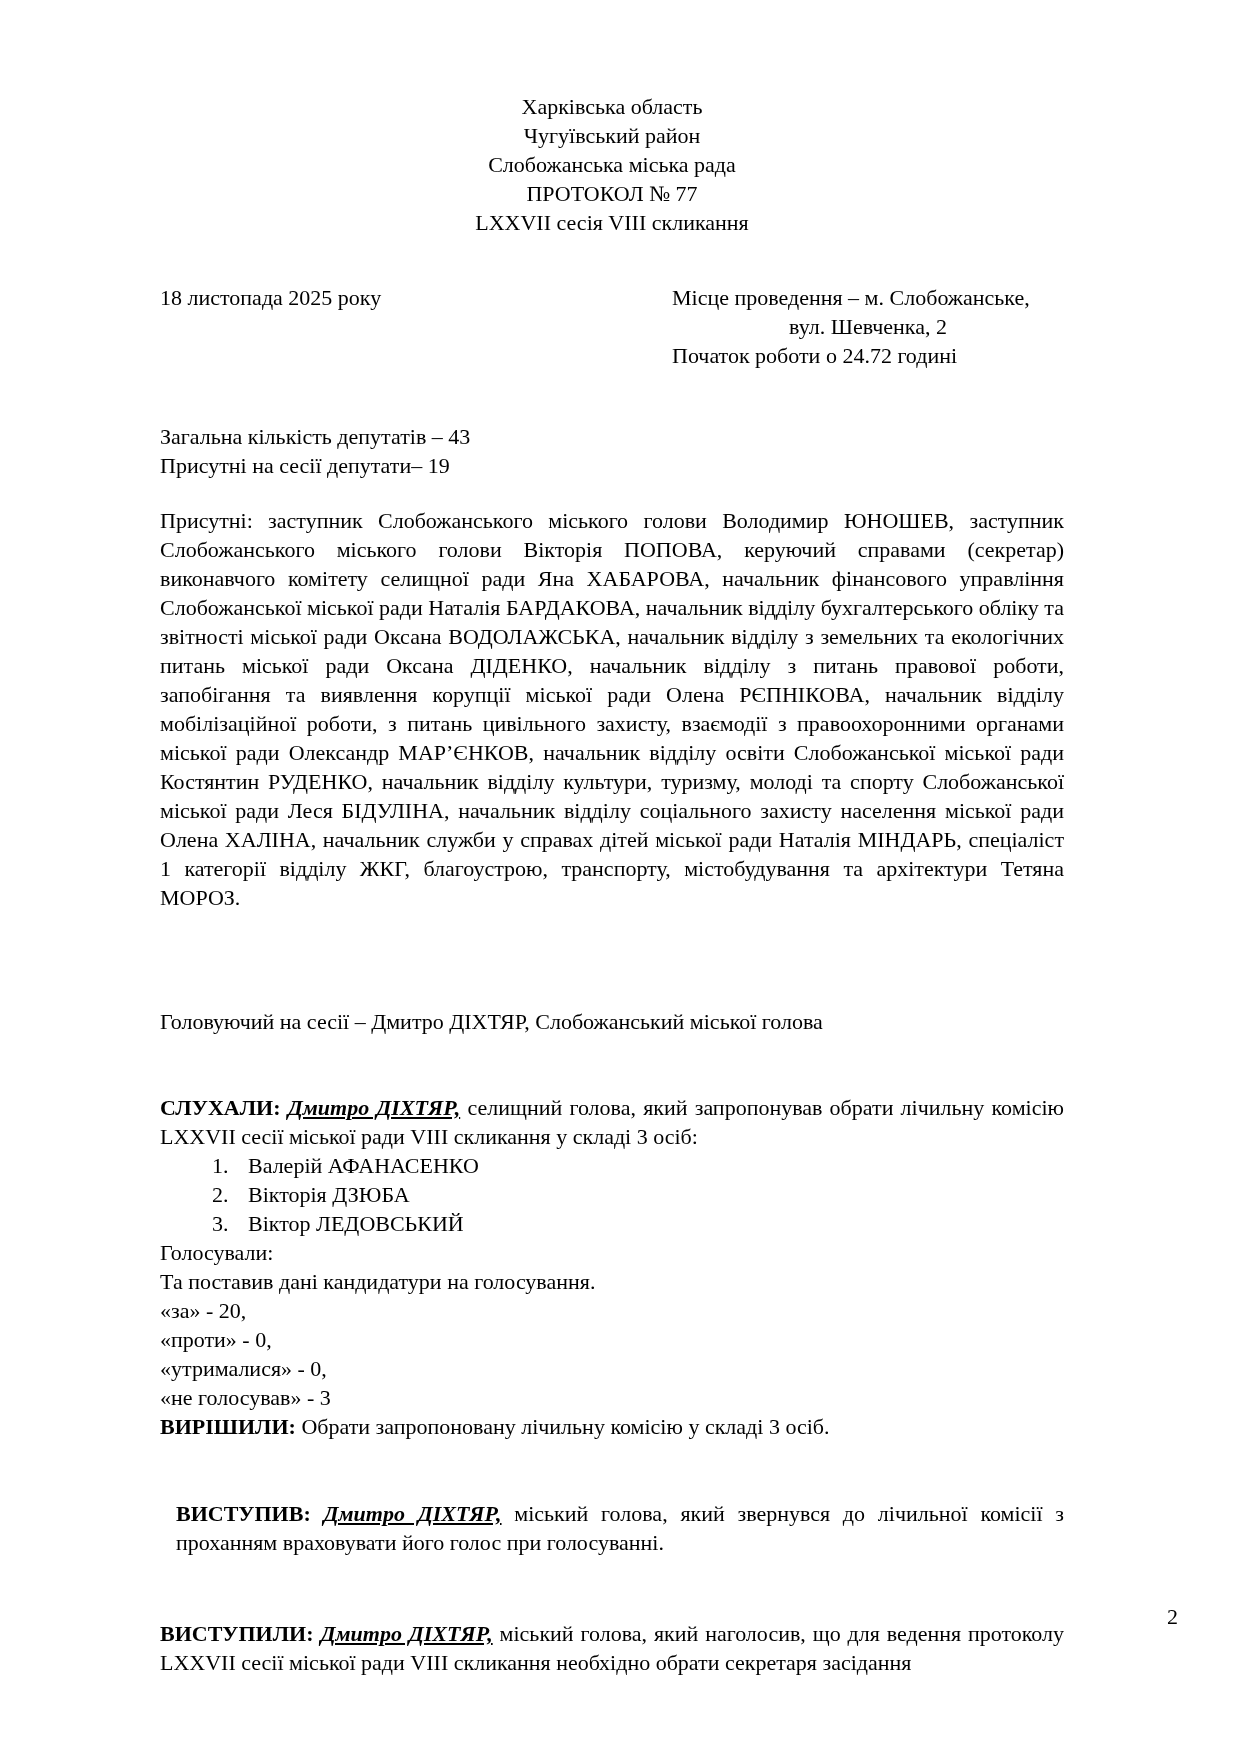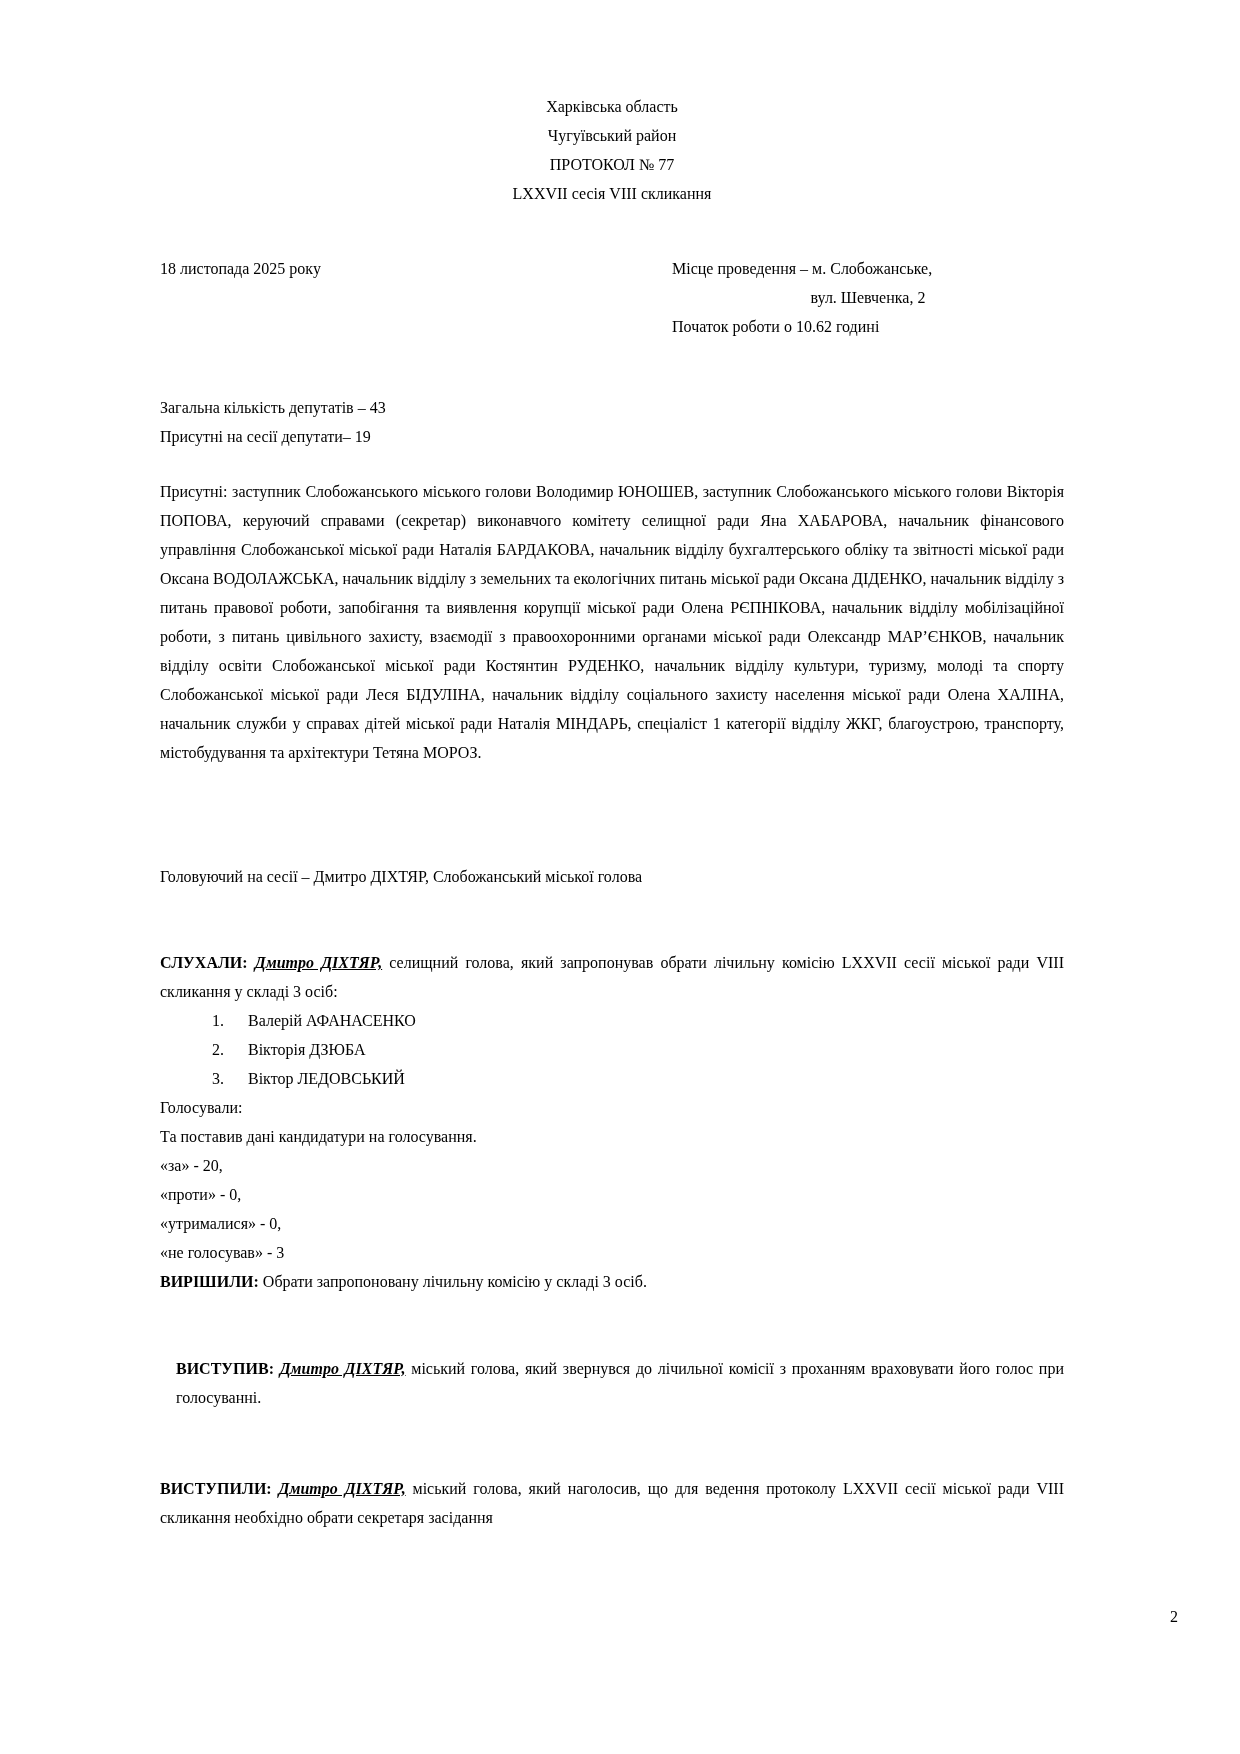--- a/index.html
+++ b/index.html
@@ -7,21 +7,21 @@
     padding: 0;
     background: #ffffff;
   }
   .page {
     position: relative;
     width: 1240px;
     height: 1754px;
     background: #ffffff;
     color: #000000;
     font-family: "Liberation Serif", "DejaVu Serif", serif;
-    font-size: 16px;
+    font-size: 22px;
     line-height: 29px;
     box-sizing: border-box;
     padding: 92px 176px 0 160px;
     overflow: hidden;
   }
   .center { text-align: center; }
   .justify { text-align: justify; }
   .meta-row {
     display: flex;
     justify-content: space-between;
@@ -54,30 +54,31 @@
   }
 </style>
 </head>
 <body>
 
 <div class="page">
 
   <div class="center">
     <div>Харківська область</div>
     <div>Чугуївський  район</div>
+    <div>Слобожанська міська рада</div>
     <div>ПРОТОКОЛ № 77</div>
     <div>LXXVII сесія VIII скликання</div>
   </div>
 
   <div class="meta-row">
     <div>18 листопада 2025 року</div>
     <div class="meta-right">
       <div>Місце проведення – м. Слобожанське,</div>
       <div class="r2">вул. Шевченка, 2</div>
-      <div>Початок роботи о 10.62 годині</div>
+      <div>Початок роботи о 24.72 годині</div>
     </div>
   </div>
 
   <div class="attendance">
     <div>Загальна кількість депутатів – 43</div>
     <div>Присутні на сесії депутати–  19</div>
   </div>
 
   <div class="present-par justify">
     <span>Присутні: заступник Слобожанського міського голови Володимир ЮНОШЕВ,  заступник Слобожанського міського голови Вікторія ПОПОВА, керуючий справами (секретар) виконавчого комітету селищної ради Яна ХАБАРОВА, начальник  фінансового управління Слобожанської міської ради Наталія БАРДАКОВА, начальник відділу бухгалтерського обліку та звітності міської ради Оксана ВОДОЛАЖСЬКА, начальник відділу з земельних та екологічних питань міської ради  Оксана ДІДЕНКО, начальник відділу з питань правової роботи, запобігання та виявлення корупції міської ради Олена РЄПНІКОВА, начальник відділу мобілізаційної роботи, з питань цивільного захисту, взаємодії з правоохоронними органами міської ради Олександр МАР’ЄНКОВ, начальник відділу освіти Слобожанської міської ради Костянтин РУДЕНКО, начальник  відділу культури, туризму, молоді та спорту Слобожанської міської ради Леся БІДУЛІНА, начальник відділу соціального захисту населення міської ради Олена ХАЛІНА, начальник служби у справах дітей міської ради Наталія МІНДАРЬ, спеціаліст 1 категорії відділу ЖКГ, благоустрою, транспорту, містобудування та архітектури Тетяна МОРОЗ.</span>

